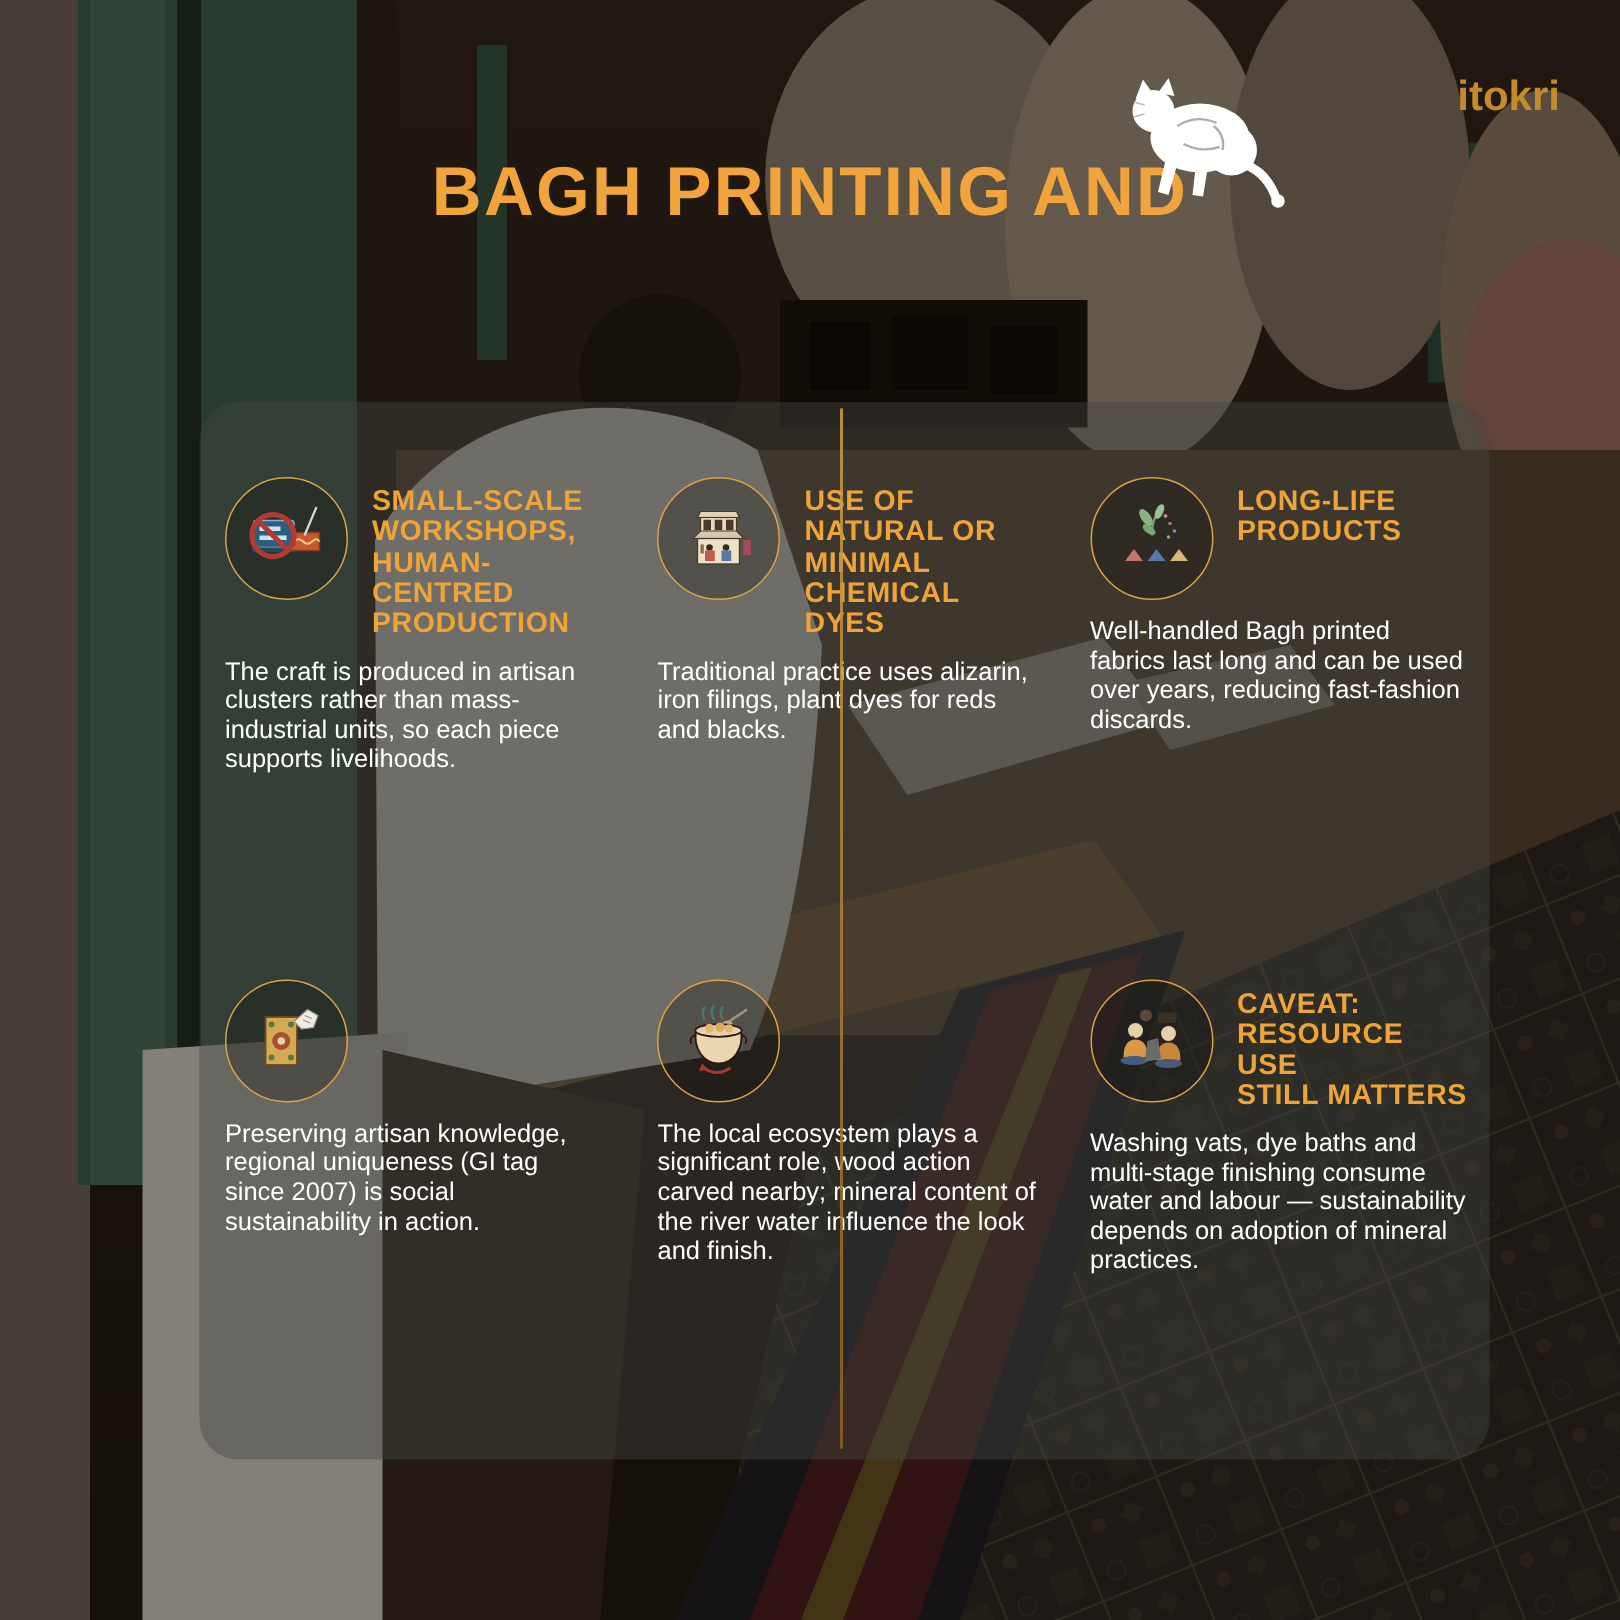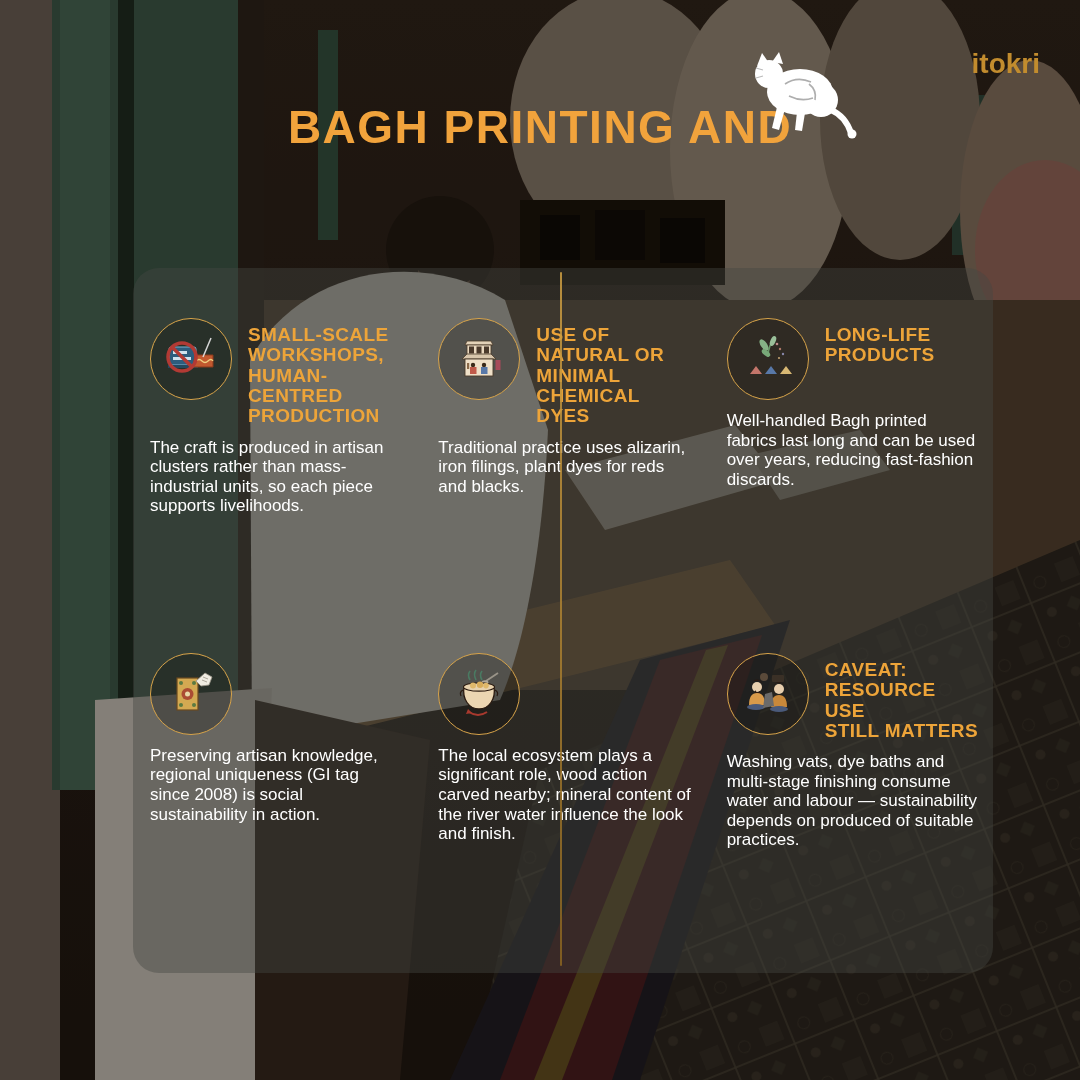--- a/index.html
+++ b/index.html
@@ -209,21 +209,21 @@
             <circle cx="22.5" cy="26" r="2.5" fill="#e8d8a8"></circle>
             <circle cx="16" cy="15" r="2" fill="#5a7a42"></circle>
               <circle cx="29" cy="15" r="2" fill="#5a7a42"></circle>
             <circle cx="16" cy="37" r="2" fill="#5a7a42"></circle>
               <circle cx="29" cy="37" r="2" fill="#5a7a42"></circle>
             <path d="M31,13 L40,5 L47,9 L44,17 L36,18 Z" fill="#f0ece2" stroke="#9a9488" stroke-width="0.8"></path>
             <path d="M38,9 l5,2 M37,12 l5,2" stroke="#9a9488" stroke-width="0.8"></path>
           </svg>
         </div>
       </div>
-      <p class="body">Preserving artisan knowledge, regional uniqueness (GI tag since 2008) is social sustainability in action.</p>
+      <p class="body">Preserving artisan knowledge, regional uniqueness (GI tag since 2007) is social sustainability in action.</p>
     </div>
 
     <div class="card">
       <div class="card-head">
         <div class="icon-circle">
           <svg width="52" height="52" viewBox="0 0 52 52">
             <path d="M17,3 q-3,4 0,9 M23,2 q-3,4 0,10 M29,3 q-3,4 0,9" stroke="#4a7a62" stroke-width="1.6" fill="none"></path>
             <line x1="33" y1="13" x2="45" y2="5" stroke="#9a9488" stroke-width="1.8"></line>
             <ellipse cx="32" cy="14.5" rx="3.4" ry="2.2" fill="#b0a89a"></ellipse>
             <path d="M11,19 C9,31 16,41 26,41 C36,41 43,31 41,19 Z" fill="#ecd6b2" stroke="#2a1a10" stroke-width="1.3"></path>
@@ -254,17 +254,17 @@
             <circle cx="37" cy="21" r="5" fill="#e8cfae"></circle>
             <path d="M32,19 a5,5 0 0 1 10,0 l-1,-4 -8,0 Z" fill="#2a1a12"></path>
             <path d="M29,39 q0,-12 8,-12 q8,0 8,12 Z" fill="#c8883a"></path>
             <ellipse cx="37" cy="41" rx="9" ry="3" fill="#4a5a7a"></ellipse>
             <polygon points="23,26 30,24 32,38 21,40" fill="#6a6a6a"></polygon>
           </svg>
         </div>
         <h2 class="heading">CAVEAT: RESOURCE USE
 STILL MATTERS</h2>
       </div>
-      <p class="body">Washing vats, dye baths and multi-stage finishing consume water and labour — sustainability depends on produced of suitable practices.</p>
+      <p class="body">Washing vats, dye baths and multi-stage finishing consume water and labour — sustainability depends on adoption of mineral practices.</p>
     </div>
 
   </div>
 </div>
 
 </body></html>

